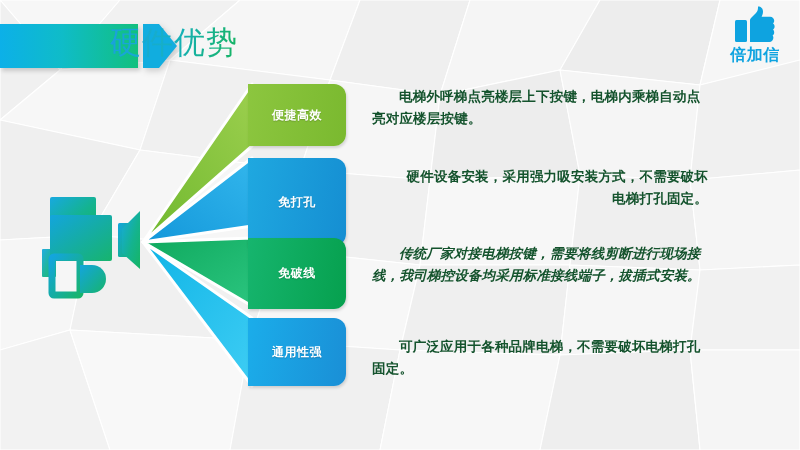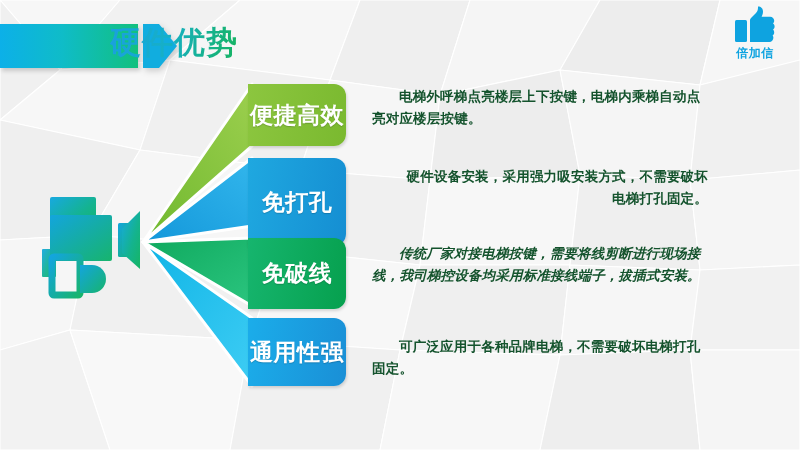--- a/index.html
+++ b/index.html
@@ -42,21 +42,21 @@
     left: 143px; top: 0;
     width: 0; height: 0;
   }
   .banner-arrow svg { display:block; filter: drop-shadow(2px 3px 3px rgba(0,0,0,0.17)); }
 
   .page-title {
     position: absolute;
     left: 110px;
     top: 22px;
     font-size: 31px;
-    font-weight: bold;
+    font-weight: normal;
     letter-spacing: 1px;
     background: linear-gradient(100deg, #1a9fe0 0%, #16b0c6 45%, #17b45f 100%);
     -webkit-background-clip: text;
     background-clip: text;
     color: transparent;
     -webkit-text-fill-color: transparent;
     text-shadow: none;
     white-space: nowrap;
   }
 
@@ -65,21 +65,21 @@
     position: absolute;
     right: 14px;
     top: 6px;
     width: 62px;
     text-align: center;
   }
   .logo-mark { display:block; margin: 0 auto; }
   .logo-text {
     display: block;
     margin-top: 1px;
-    font-size: 12px;
+    font-size: 16px;
     font-weight: bold;
     color: #0ea3e0;
     letter-spacing: 0.5px;
     white-space: nowrap;
   }
 
   
   #fan {
     position: absolute;
     left: 0; top: 0;
@@ -103,21 +103,21 @@
     border-radius: 0 12px 12px 0;
     display: flex;
     align-items: center;
     justify-content: center;
     box-shadow: 1px 2px 3px rgba(0,0,0,0.14);
     box-sizing: border-box;
   }
   .pill span {
     color: #ffffff;
     font-weight: bold;
-    font-size: 23px;
+    font-size: 12px;
     letter-spacing: 0.5px;
     text-shadow: 0 1px 1px rgba(0,0,0,0.18);
     white-space: nowrap;
     text-align: center;
   }
   .pill-0 { top: 84px;  height: 62px; background: linear-gradient(100deg,#8cc63f 0%, #7ab92f 100%); }
   .pill-1 { top: 158px; height: 88px; background: linear-gradient(100deg,#1fa8e0 0%, #158ed2 100%); font-family: Liberation Serif, serif; }
   .pill-2 { top: 238px; height: 71px; background: linear-gradient(100deg,#16b56e 0%, #06a04e 100%); }
   .pill-3 { top: 318px; height: 68px; background: linear-gradient(100deg,#1badea 0%, #1a8fd6 100%); }
 

